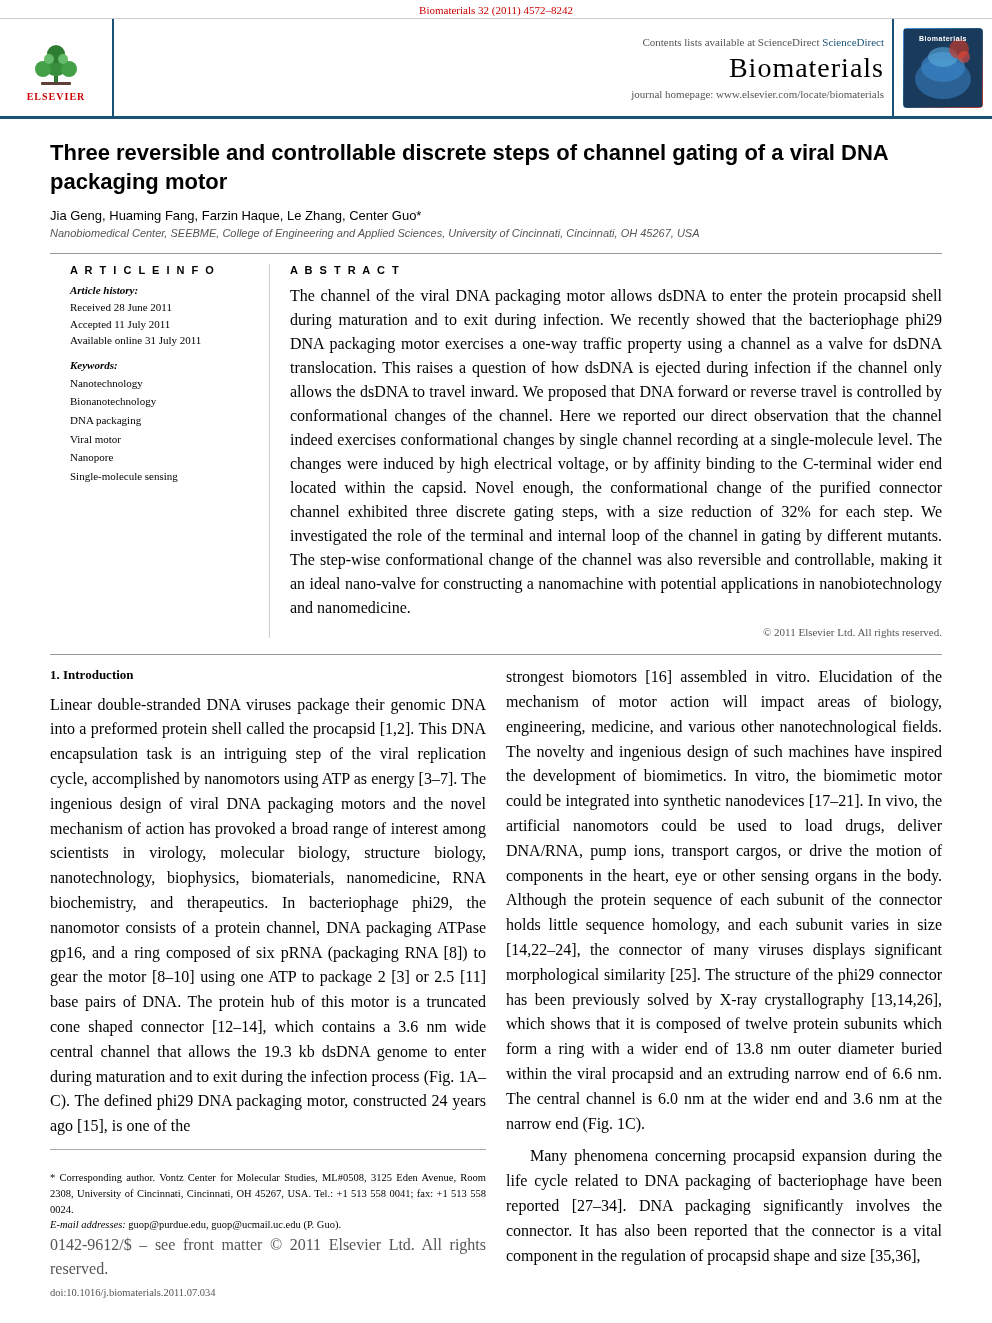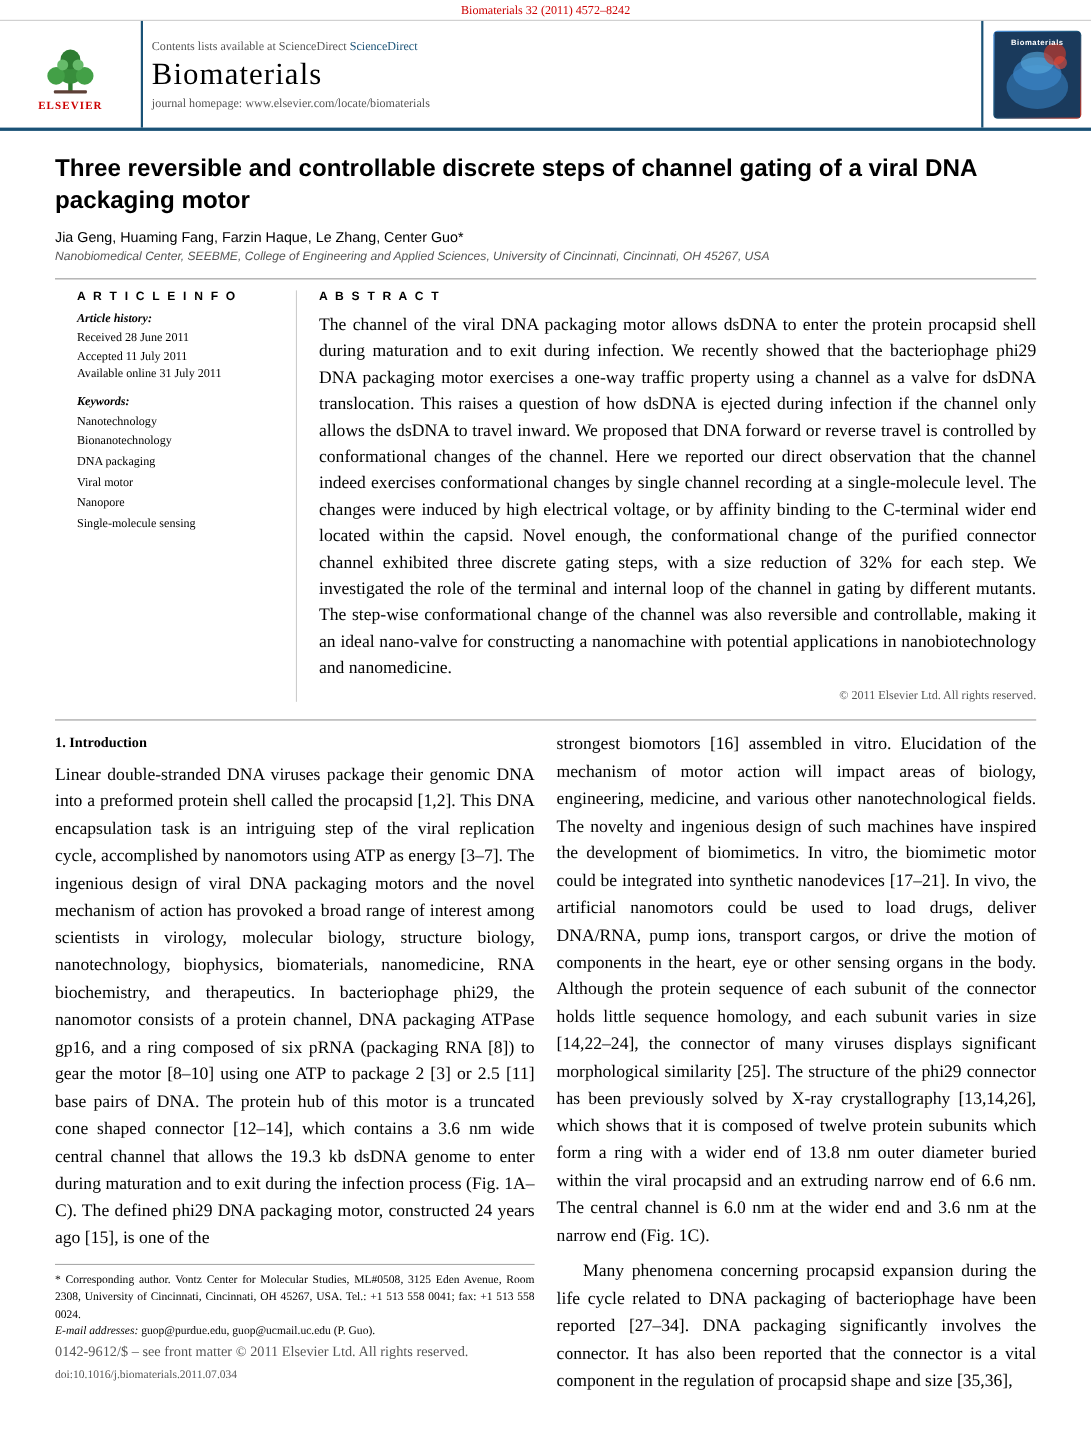--- a/index.html
+++ b/index.html
@@ -22,21 +22,21 @@
     }
 
     .journal-header {
       display: flex;
       align-items: stretch;
       border-bottom: 3px solid #1a5276;
       min-height: 100px;
     }
 
     .journal-header-left {
-      width: 130px;
+      width: 114px;
       display: flex;
       align-items: center;
       justify-content: center;
       padding: 8px;
       border-right: 2px solid #1a5276;
     }
 
     .elsevier-logo {
       text-align: center;
     }
@@ -52,21 +52,21 @@
       font-size: 10px;
       font-weight: bold;
       color: #c00;
       letter-spacing: 1px;
     }
 
     .journal-header-center {
       flex: 1;
       display: flex;
       flex-direction: column;
-      align-items: flex-start;
+      align-items: flex-end;
       justify-content: center;
       padding: 8px;
     }
 
     .sciencedirect-line {
       font-size: 11px;
       color: #555;
       margin-bottom: 4px;
     }
 
@@ -251,39 +251,39 @@
       text-indent: 1.5em;
     }
 
     .body-text p:first-child {
       text-indent: 0;
     }
 
     .footnote-area {
       margin-top: 10px;
       border-top: 1px solid #aaa;
-      padding-top: 6px;
+      padding-top: 20px;
       font-size: 11px;
       color: #000;
       line-height: 1.5;
     }
 
     .footnote-text {
       font-size: 10.5px;
       line-height: 1.5;
     }
 
     .doi-line {
       font-size: 10.5px;
       color: #555;
       margin-top: 4px;
     }
 
     .issn-line {
-      font-size: 13px;
+      font-size: 16px;
       color: #555;
     }
   </style>
 </head>
 <body>
 
 <div class="top-bar">
   <span>Biomaterials 32 (2011) 4572–8242</span>
 </div>
 

